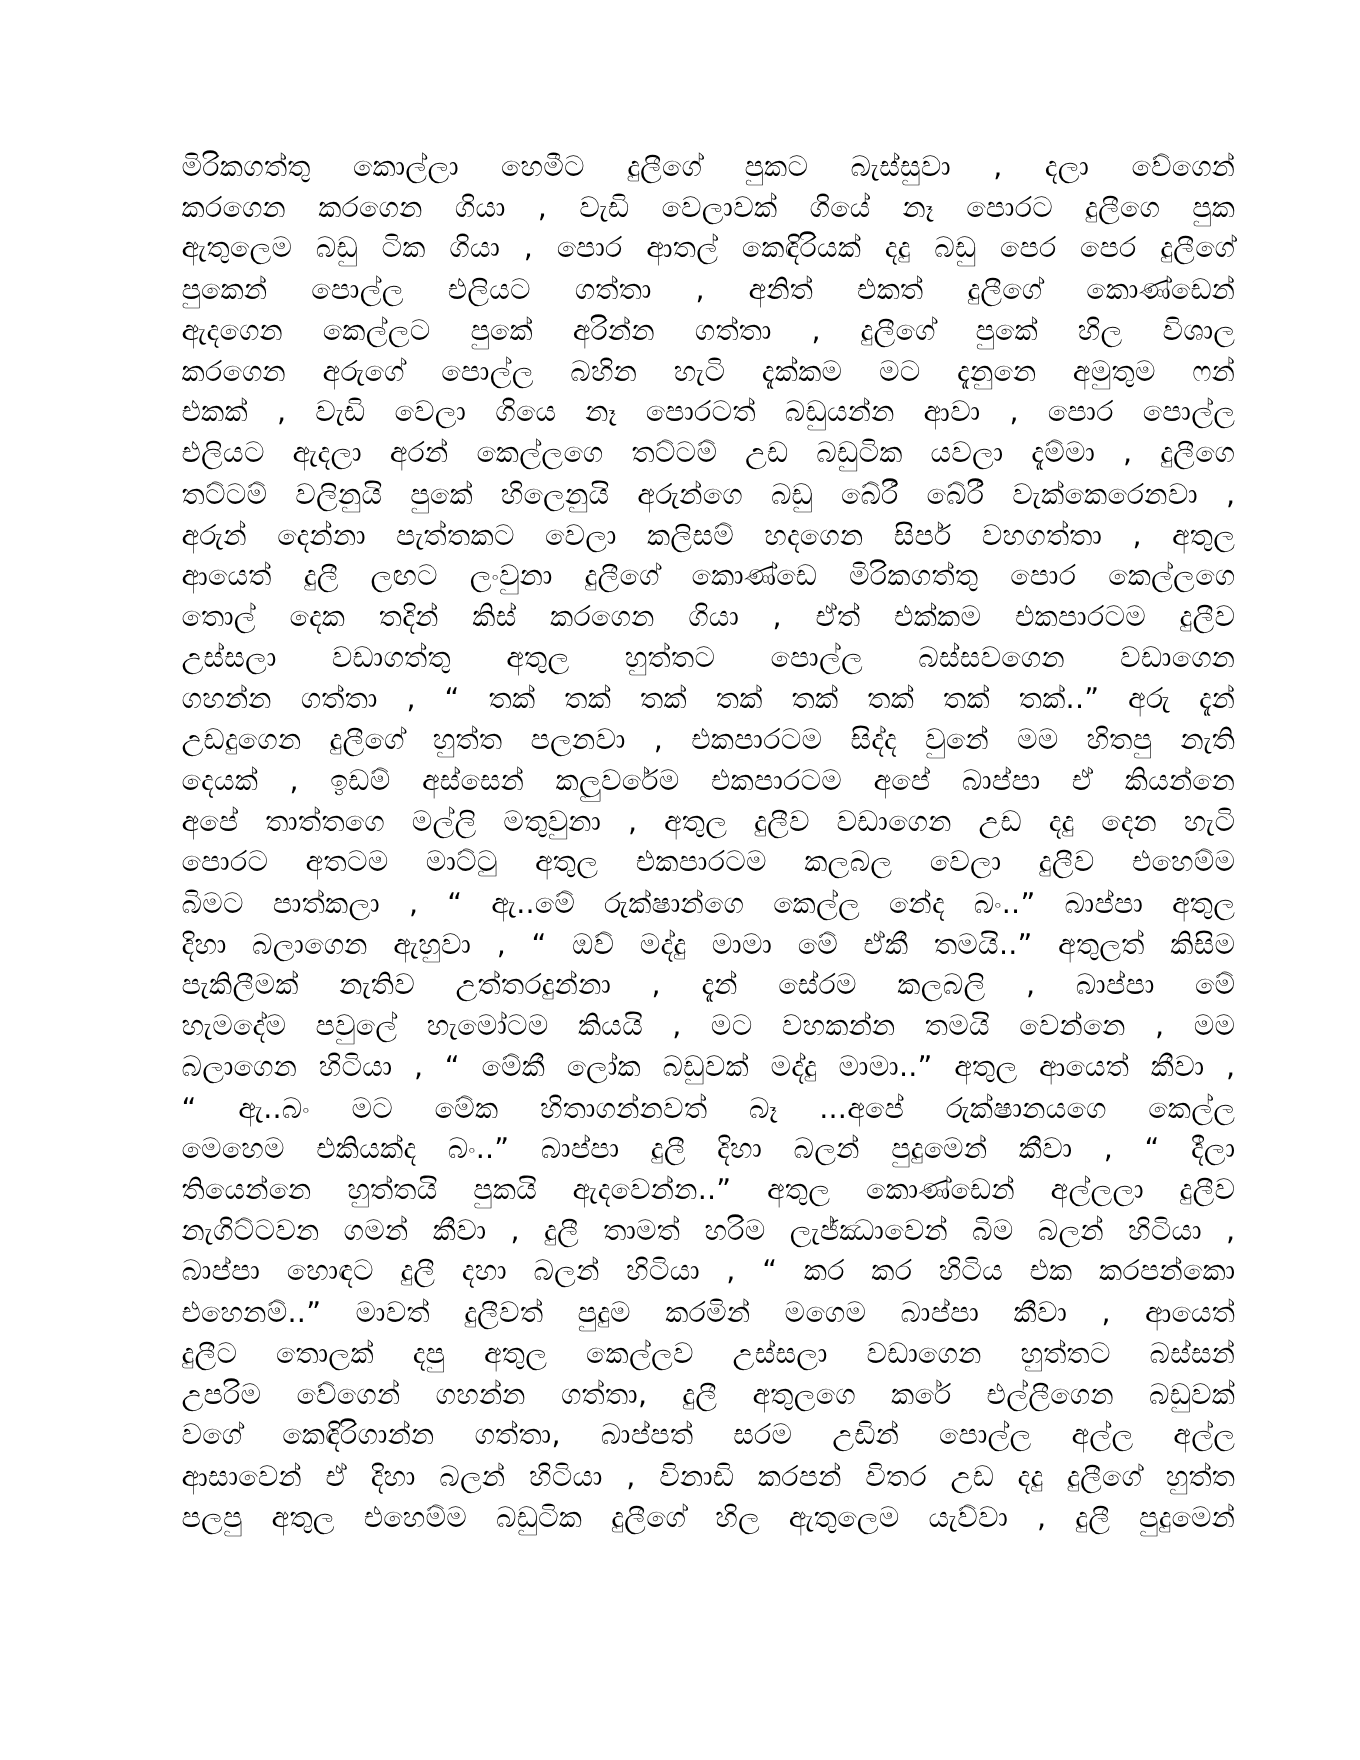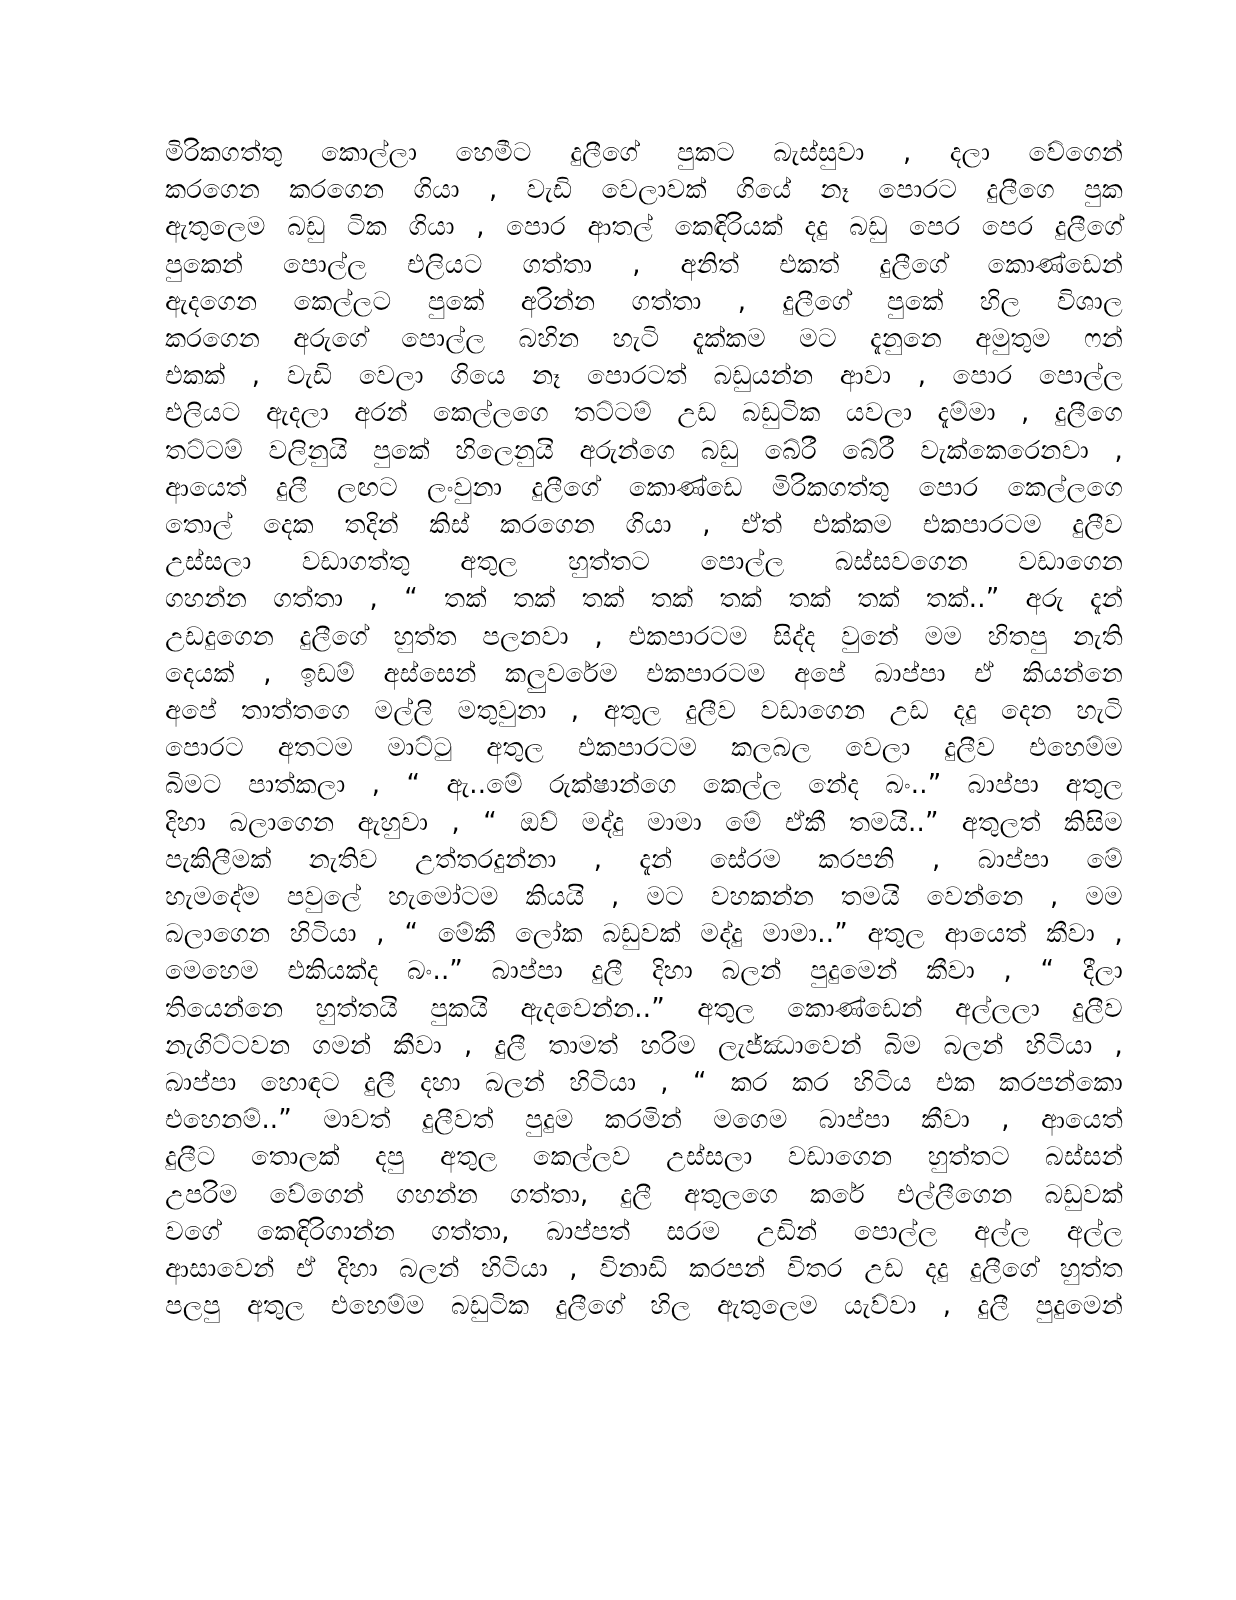--- a/index.html
+++ b/index.html
@@ -48,33 +48,35 @@
   <div class="text-block">
       <div class="text-line">මිරිකගත්තු කොල්ලා හෙමීට දුලීගේ පුකට බැස්සුවා , දලා වේගෙන්</div>
       <div class="text-line">කරගෙන කරගෙන ගියා , වැඩි වෙලාවක් ගියේ නෑ පොරට දුලීගෙ පුක</div>
       <div class="text-line">ඇතුලෙම බඩු ටික ගියා , පොර ආතල් කෙඳිරියක් දදු බඩු පෙර පෙර දුලීගේ</div>
       <div class="text-line">පුකෙන් පොල්ල එලියට ගත්තා , අනිත් එකත් දුලීගේ කොණ්ඩෙන්</div>
       <div class="text-line">ඇදගෙන කෙල්ලට පුකේ අරින්න ගත්තා , දුලීගේ පුකේ හිල විශාල</div>
       <div class="text-line">කරගෙන අරුගේ පොල්ල බහින හැටි දැක්කම මට දැනුනෙ අමුතුම ෆන්</div>
       <div class="text-line">එකක් , වැඩි වෙලා ගියෙ නෑ පොරටත් බඩුයන්න ආවා , පොර පොල්ල</div>
       <div class="text-line">එලියට ඇදලා අරන් කෙල්ලගෙ තට්ටම් උඩ බඩුටික යවලා දැම්මා , දුලීගෙ</div>
       <div class="text-line">තට්ටම් වලිනුයි පුකේ හිලෙනුයි අරුන්ගෙ බඩු බේරී බේරී වැක්කෙරෙනවා ,</div>
+      <div class="text-line">අරුන් දෙන්නා පැත්තකට වෙලා කලිසම් හදගෙන සිපර් වහගත්තා , අතුල</div>
       <div class="text-line">ආයෙත් දුලී ලඟට ලංවුනා දුලීගේ කොණ්ඩෙ මිරිකගත්තු පොර කෙල්ලගෙ</div>
       <div class="text-line">තොල් දෙක තදින් කිස් කරගෙන ගියා , ඒත් එක්කම එකපාරටම දුලීව</div>
       <div class="text-line">උස්සලා වඩාගත්තු අතුල හුත්තට පොල්ල බස්සවගෙන වඩාගෙන</div>
       <div class="text-line">ගහන්න ගත්තා , “ තක් තක් තක් තක් තක් තක් තක් තක්..” අරු දැන්</div>
       <div class="text-line">උඩදුගෙන දුලීගේ හුත්ත පලනවා , එකපාරටම සිද්ද වුනේ මම හිතපු නැති</div>
       <div class="text-line">දෙයක් , ඉඩම් අස්සෙන් කලුවරේම එකපාරටම අපේ බාප්පා ඒ කියන්නෙ</div>
       <div class="text-line">අපේ තාත්තගෙ මල්ලි මතුවුනා , අතුල දුලීව වඩාගෙන උඩ දදු දෙන හැටි</div>
       <div class="text-line">පොරට අතටම මාට්ටු අතුල එකපාරටම කලබල වෙලා දුලීව එහෙම්ම</div>
       <div class="text-line">බිමට පාත්කලා , “ ඇ..මේ රුක්ෂාන්ගෙ කෙල්ල නේද බං..” බාප්පා අතුල</div>
       <div class="text-line">දිහා බලාගෙන ඇහුවා , “ ඔව් මද්දු මාමා මේ ඒකී තමයි..” අතුලත් කිසිම</div>
-      <div class="text-line">පැකිලීමක් නැතිව උත්තරදුන්නා , දැන් සේරම කරපනි , බාප්පා මේ</div>
+      <div class="text-line">පැකිලීමක් නැතිව උත්තරදුන්නා , දැන් සේරම කලබලි , බාප්පා මේ</div>
       <div class="text-line">හැමදේම පවුලේ හැමෝටම කියයි , මට වහකන්න තමයි වෙන්නෙ , මම</div>
       <div class="text-line">බලාගෙන හිටියා , “ මේකී ලෝක බඩුවක් මද්දු මාමා..” අතුල ආයෙත් කීවා ,</div>
+      <div class="text-line">“ ඇ..බං මට මේක හිතාගන්නවත් බෑ ...අපේ රුක්ෂානයගෙ කෙල්ල</div>
       <div class="text-line">මෙහෙම එකියක්ද බං..” බාප්පා දුලී දිහා බලන් පුදුමෙන් කීවා , “ දීලා</div>
       <div class="text-line">තියෙන්නෙ හුත්තයි පුකයි ඇදවෙන්න..” අතුල කොණ්ඩෙන් අල්ලලා දුලීව</div>
       <div class="text-line">නැගිට්ටවන ගමන් කීවා , දුලී තාමත් හරිම ලැජ්ඣාවෙන් බිම බලන් හිටියා ,</div>
       <div class="text-line">බාප්පා හොඳට දුලී දහා බලන් හිටියා , “ කර කර හිටිය එක කරපන්කො</div>
       <div class="text-line">එහෙනම්..” මාවත් දුලීවත් පුදුම කරමින් මගෙම බාප්පා කීවා , ආයෙත්</div>
       <div class="text-line">දුලීට තොලක් දපු අතුල කෙල්ලව උස්සලා වඩාගෙන හුත්තට බස්සන්</div>
       <div class="text-line">උපරිම වේගෙන් ගහන්න ගත්තා, දුලී අතුලගෙ කරේ එල්ලීගෙන බඩුවක්</div>
       <div class="text-line">වගේ කෙඳිරිගාන්න ගත්තා, බාප්පත් සරම උඩින් පොල්ල අල්ල අල්ල</div>
       <div class="text-line">ආසාවෙන් ඒ දිහා බලන් හිටියා , විනාඩි කරපන් විතර උඩ දදු දුලීගේ හුත්ත</div>
       <div class="text-line">පලපු අතුල එහෙම්ම බඩුටික දුලීගේ හිල ඇතුලෙම යැව්වා , දුලී පුදුමෙන්</div>

